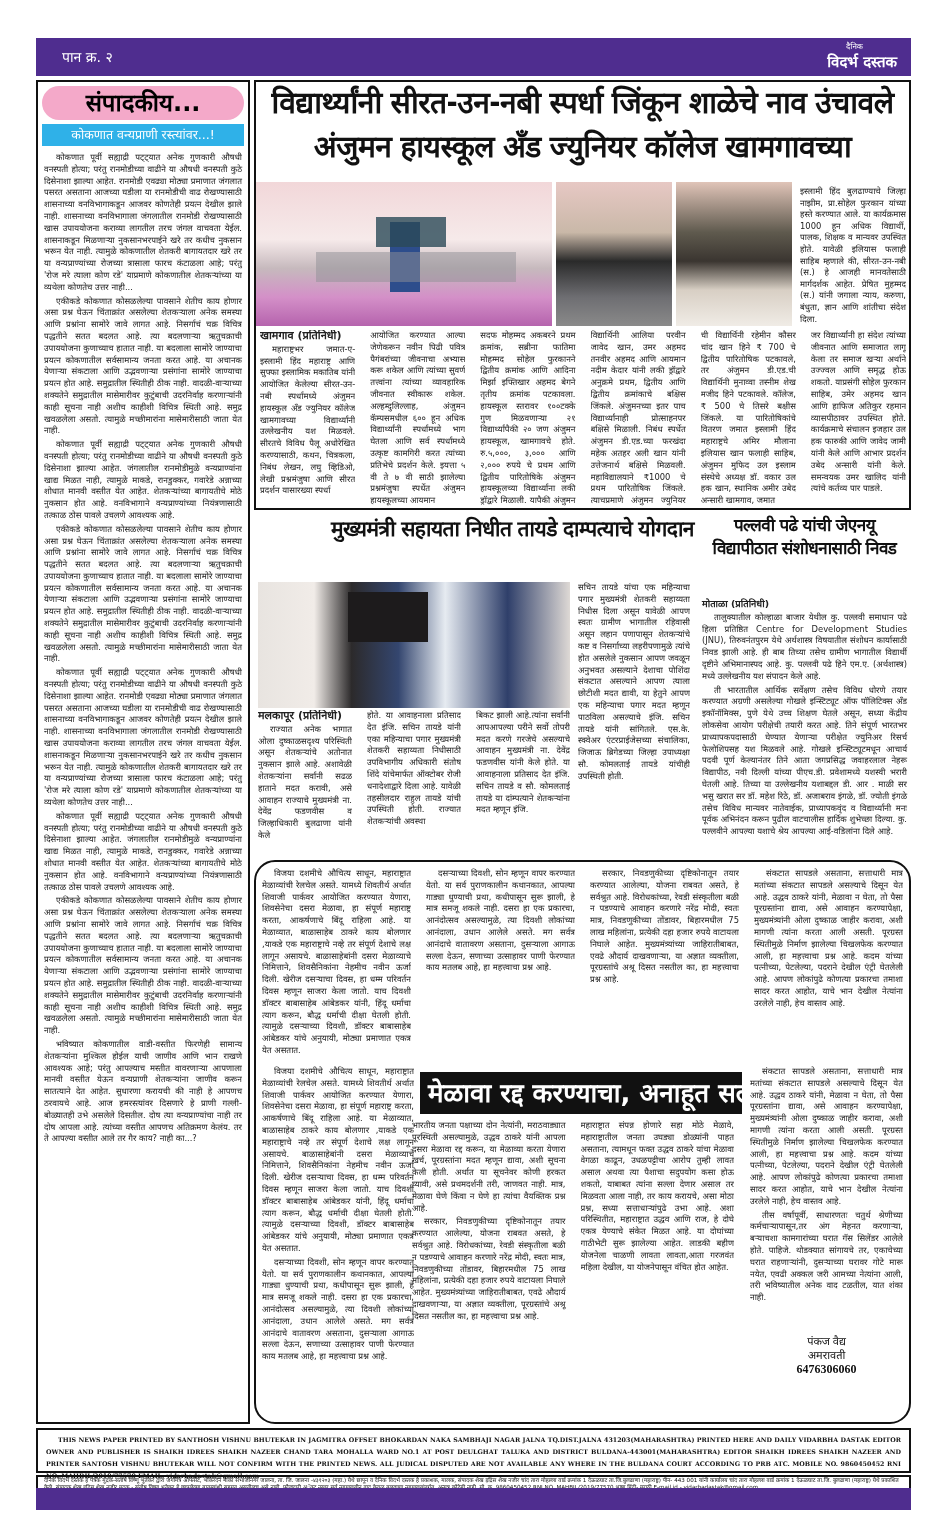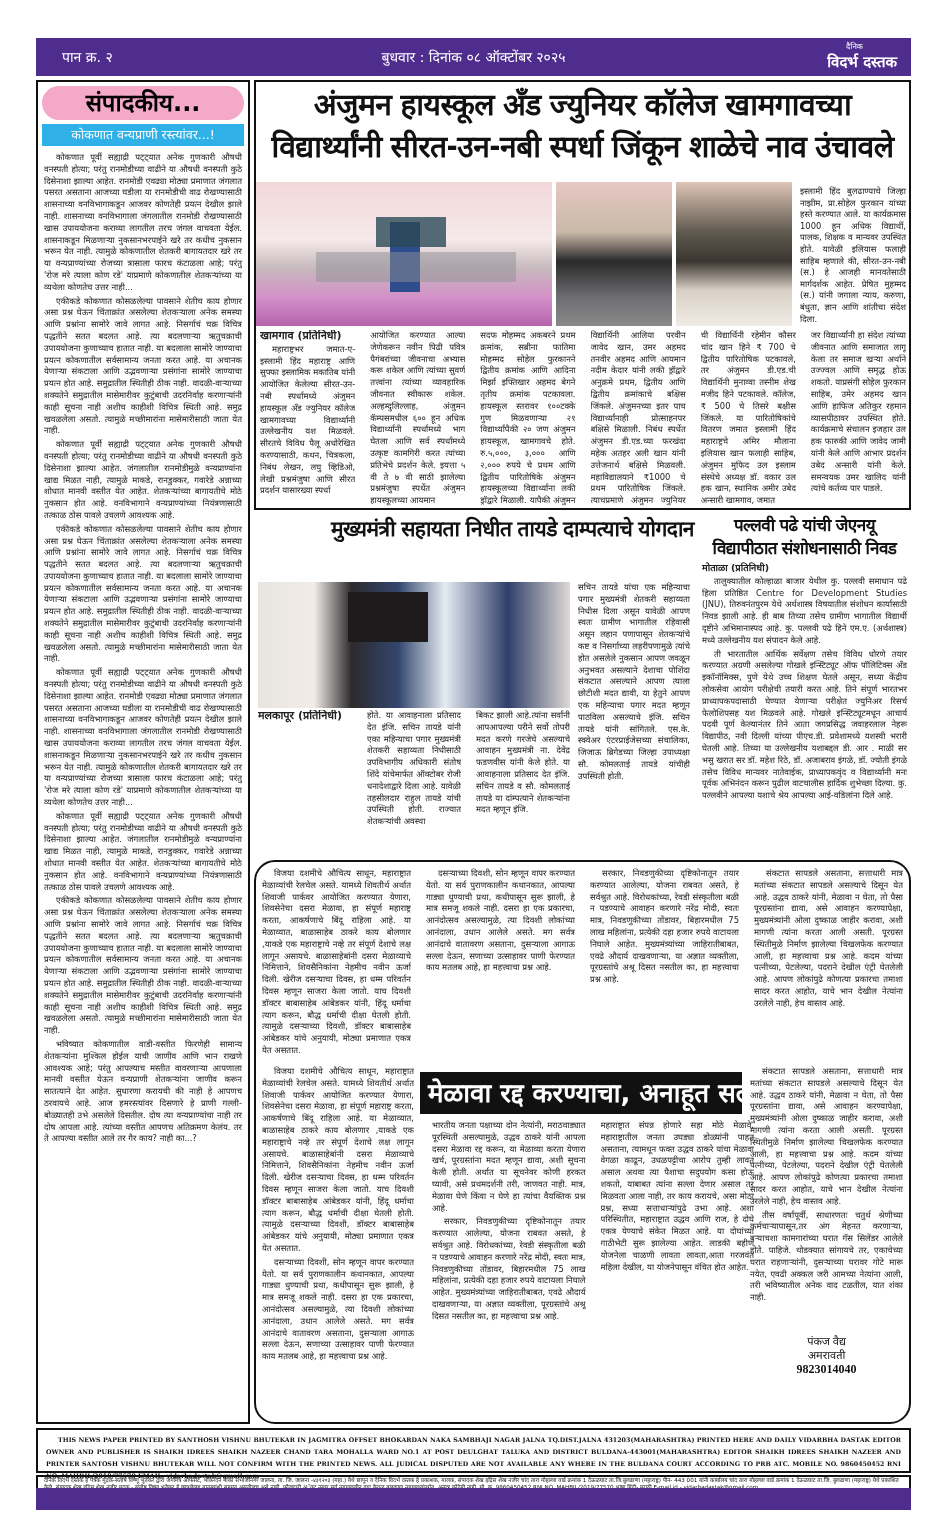--- a/index.html
+++ b/index.html
@@ -43,21 +43,20 @@
   .sig { text-align: center; font-family: Liberation Serif, serif; font-size: 11px; line-height: 14px; }
   .sig .phone { font-weight: bold; font-size: 12px; }
 </style>
 </head>
 <body>
 
 <div class="page">
 
   <div class="topbar">
     <span class="pg">पान क्र. २</span>
-    <span class="date">बुधवार : दिनांक ०८ ऑक्टोंबर २०२५</span>
     <span class="brand">
       <span class="small">दैनिक</span>
       <span class="big">विदर्भ दस्तक</span>
     </span>
   </div>
 
   <div class="box" style="left:0; top:42px; width:214px; height:1344px;">
     <div class="ed-title">संपादकीय...</div>
     <div class="ed-sub">कोकणात वन्यप्राणी रस्त्यांवर...!</div>
     <div class="ed-body col-text">
@@ -66,22 +65,22 @@
       <p>कोकणात पूर्वी सह्याद्री पट्ट्यात अनेक गुणकारी औषधी वनस्पती होत्या; परंतु रानमोडीच्या वाढीने या औषधी वनस्पती कुठे दिसेनाशा झाल्या आहेत. जंगलातील रानमोडीमुळे वन्यप्राण्यांना खाद्य मिळत नाही, त्यामुळे माकडे, रानडुक्कर, गवारेडे अन्नाच्या शोधात मानवी वस्तीत येत आहेत. शेतकऱ्यांच्या बागायतीचे मोठे नुकसान होत आहे. वनविभागाने वन्यप्राण्यांच्या नियंत्रणासाठी तत्काळ ठोस पावले उचलणे आवश्यक आहे.</p>
       <p>एकीकडे कोकणात कोसळलेल्या पावसाने शेतीच काय होणार असा प्रश्न घेऊन चिंताक्रांत असलेल्या शेतकऱ्याला अनेक समस्या आणि प्रश्नांना सामोरे जावे लागत आहे. निसर्गाचं चक्र विचित्र पद्धतीने सतत बदलत आहे. त्या बदलणाऱ्या ऋतुचक्राची उपाययोजना कुणाच्याच हातात नाही. या बदलाला सामोरे जाण्याचा प्रयत्न कोकणातील सर्वसामान्य जनता करत आहे. या अचानक येणाऱ्या संकटाला आणि उद्भवणाऱ्या प्रसंगांना सामोरे जाण्याचा प्रयत्न होत आहे. समुद्रातील स्थितीही ठीक नाही. वादळी-वाऱ्याच्या शक्यतेने समुद्रातील मासेमारीवर कुटुंबाची उदरनिर्वाह करणाऱ्यांनी काही सूचना नाही अशीच काहीशी विचित्र स्थिती आहे. समुद्र खवळलेला असतो. त्यामुळे मच्छीमारांना मासेमारीसाठी जाता येत नाही.</p>
       <p>कोकणात पूर्वी सह्याद्री पट्ट्यात अनेक गुणकारी औषधी वनस्पती होत्या; परंतु रानमोडीच्या वाढीने या औषधी वनस्पती कुठे दिसेनाशा झाल्या आहेत. रानमोडी एवढ्या मोठ्या प्रमाणात जंगलात पसरत असताना आजच्या घडीला या रानमोडीची वाढ रोखण्यासाठी शासनाच्या वनविभागाकडून आजवर कोणतेही प्रयत्न देखील झाले नाही. शासनाच्या वनविभागाला जंगलातील रानमोडी रोखण्यासाठी खास उपाययोजना कराव्या लागतील तरच जंगल वाचवता येईल. शासनाकडून मिळणाऱ्या नुकसानभरपाईने खरे तर कधीच नुकसान भरून येत नाही. त्यामुळे कोकणातील शेतकरी बागायतदार खरे तर या वन्यप्राण्यांच्या रोजच्या त्रासाला फारच कंटाळला आहे; परंतु 'रोज मरे त्याला कोण रडे' याप्रमाणे कोकणातील शेतकऱ्यांच्या या व्यथेला कोणतेच उत्तर नाही...</p>
       <p>कोकणात पूर्वी सह्याद्री पट्ट्यात अनेक गुणकारी औषधी वनस्पती होत्या; परंतु रानमोडीच्या वाढीने या औषधी वनस्पती कुठे दिसेनाशा झाल्या आहेत. जंगलातील रानमोडीमुळे वन्यप्राण्यांना खाद्य मिळत नाही, त्यामुळे माकडे, रानडुक्कर, गवारेडे अन्नाच्या शोधात मानवी वस्तीत येत आहेत. शेतकऱ्यांच्या बागायतीचे मोठे नुकसान होत आहे. वनविभागाने वन्यप्राण्यांच्या नियंत्रणासाठी तत्काळ ठोस पावले उचलणे आवश्यक आहे.</p>
       <p>एकीकडे कोकणात कोसळलेल्या पावसाने शेतीच काय होणार असा प्रश्न घेऊन चिंताक्रांत असलेल्या शेतकऱ्याला अनेक समस्या आणि प्रश्नांना सामोरे जावे लागत आहे. निसर्गाचं चक्र विचित्र पद्धतीने सतत बदलत आहे. त्या बदलणाऱ्या ऋतुचक्राची उपाययोजना कुणाच्याच हातात नाही. या बदलाला सामोरे जाण्याचा प्रयत्न कोकणातील सर्वसामान्य जनता करत आहे. या अचानक येणाऱ्या संकटाला आणि उद्भवणाऱ्या प्रसंगांना सामोरे जाण्याचा प्रयत्न होत आहे. समुद्रातील स्थितीही ठीक नाही. वादळी-वाऱ्याच्या शक्यतेने समुद्रातील मासेमारीवर कुटुंबाची उदरनिर्वाह करणाऱ्यांनी काही सूचना नाही अशीच काहीशी विचित्र स्थिती आहे. समुद्र खवळलेला असतो. त्यामुळे मच्छीमारांना मासेमारीसाठी जाता येत नाही.</p>
       <p>भविष्यात कोकणातील वाडी-वस्तीत फिरणेही सामान्य शेतकऱ्यांना मुश्किल होईल याची जाणीव आणि भान राखणे आवश्यक आहे; परंतु आपल्याच मस्तीत वावरणाऱ्या आपणाला मानवी वस्तीत येऊन वन्यप्राणी शेतकऱ्यांना जाणीव करून सातत्याने देत आहेत. सुधारणा करायची की नाही हे आपणच ठरवायचे आहे. आज हमरस्त्यांवर दिसणारे हे प्राणी गल्ली-बोळ्यातही उभे असलेले दिसतील. दोष त्या वन्यप्राण्यांचा नाही तर दोष आपला आहे. त्यांच्या वस्तीत आपणच अतिक्रमण केलंय. तर ते आपल्या वस्तीत आले तर गैर काय? नाही का...?</p>
     </div>
   </div>
 
   <div class="box" style="left:218px; top:42px; width:657px; height:430px;">
+    <div class="headline" style="font-size:30px; line-height:42px;">विद्यार्थ्यांनी सीरत-उन-नबी स्पर्धा जिंकून शाळेचे नाव उंचावले</div>
     <div class="headline" style="font-size:30px; line-height:42px; margin-top:2px;">अंजुमन हायस्कूल अँड ज्युनियर कॉलेज खामगावच्या</div>
-    <div class="headline" style="font-size:30px; line-height:42px;">विद्यार्थ्यांनी सीरत-उन-नबी स्पर्धा जिंकून शाळेचे नाव उंचावले</div>
 
     <div class="photo" style="left:0; top:100px; width:296px; height:144px; background:linear-gradient(180deg,#f2d7d9 0%,#f6eaea 40%,#c6b9bd 60%,#d490c8 80%,#b563ad 100%);">
       <div style="position:absolute; left:134px; top:40px; width:30px; height:70px; background:#2d4d8c;"></div>
       <div style="position:absolute; left:120px; top:35px; width:70px; height:30px; background:#2b4a58; opacity:.8;"></div>
       <div style="position:absolute; left:60px; top:70px; width:200px; height:30px; background:#8f8f96; opacity:.5;"></div>
     </div>
     <div class="photo" style="left:300px; top:100px; width:116px; height:144px; background:linear-gradient(180deg,#e7c8c4 0%,#c9b8a8 35%,#2a2a2a 55%,#6e6e72 80%,#8a8a8a 100%);"></div>
     <div class="photo" style="left:420px; top:100px; width:116px; height:144px; background:linear-gradient(180deg,#e0c4b8 0%,#5f5a4e 35%,#3a3530 55%,#d8cfc4 75%,#f0ece6 100%);"></div>
 
     <div class="col-text" style="position:absolute; left:544px; top:104px; width:106px; line-height:11.6px;">इस्लामी हिंद बुलढाण्याचे जिल्हा नाझीम, प्रा.सोहेल फुरकान यांच्या हस्ते करण्यात आले. या कार्यक्रमास 1000 हून अधिक विद्यार्थी, पालक, शिक्षक व मान्यवर उपस्थित होते. यावेळी इलियास फलाही साहिब म्हणाले की, सीरत-उन-नबी (स.) हे आजही मानवतेसाठी मार्गदर्शक आहेत. प्रेषित मुहम्मद (स.) यांनी जगाला न्याय, करुणा, बंधुता, ज्ञान आणि शांतीचा संदेश दिला.</div>
@@ -110,36 +109,37 @@
   </div>
 
   <div style="position:absolute; left:218px; top:476px; width:440px; height:344px;">
     <div class="headline" style="font-size:21px; line-height:30px; text-align:right; padding-left:24px;">मुख्यमंत्री सहायता निधीत तायडे दाम्पत्याचे योगदान</div>
     <div class="photo" style="left:4px; top:68px; width:312px; height:126px; background:linear-gradient(90deg,#e8e4e0 0%,#f1ece8 18%,#2c2a2b 30%,#34466f 45%,#e6ebf1 60%,#2f3f6a 80%,#ded9d5 100%);">
       <div style="position:absolute; left:90px; top:10px; width:80px; height:50px; background:#1d1b1c;"></div>
     </div>
     <div class="cols col-text" style="left:4px; top:196px; width:312px; height:144px;">
       <div>
         <div class="dateline">मलकापूर (प्रतिनिधी)</div>
+        <p>राज्यात अनेक भागात ओला दुष्काळसदृश्य परिस्थिती असून शेतकऱ्यांचे अतोनात नुकसान झाले आहे. अशावेळी शेतकऱ्यांना सर्वांनी सढळ हाताने मदत करावी, असे आवाहन राज्याचे मुख्यमंत्री ना. देवेंद्र फडणवीस व जिल्हाधिकारी बुलढाणा यांनी केले</p>
       </div>
       <div>
           <p style="text-indent:0">होते. या आवाहनाला प्रतिसाद देत इंजि. सचिन तायडे यांनी एका महिन्याचा पगार मुख्यमंत्री शेतकरी सहाय्यता निधीसाठी उपविभागीय अधिकारी संतोष शिंदे यांचेमार्फत ऑक्टोबर रोजी धनादेशाद्वारे दिला आहे. यावेळी तहसीलदार राहुल तायडे यांची उपस्थिती होती. राज्यात शेतकऱ्यांची अवस्था</p>
         </div>
       <div>
           <p style="text-indent:0">बिकट झाली आहे.त्यांना सर्वांनी आपआपल्या परीने सर्वो तोपरी मदत करणे गरजेचे असल्याचे आवाहन मुख्यमंत्री ना. देवेंद्र फडणवीस यांनी केले होते. या आवाहनाला प्रतिसाद देत इंजि. सचिन तायडे व सौ. कोमलताई तायडे या दांम्पत्याने शेतकऱ्यांना मदत म्हणून इंजि.</p>
         </div>
     </div>
     <div class="col-text" style="position:absolute; left:324px; top:68px; width:112px; height:272px; overflow:hidden;">सचिन तायडे यांचा एक महिन्याचा पगार मुख्यमंत्री शेतकरी सहाय्यता निधीस दिला असून यावेळी आपण स्वतः ग्रामीण भागातील रहिवासी असून लहान पणापासून शेतकऱ्यांचे कष्ट व निसर्गाच्या लहरीपणामुळे त्यांचे होत असलेले नुकसान आपण जवळून अनुभवत असल्याने देशाचा पोशिंदा संकटात असल्याने आपण त्याला छोटीशी मदत द्यावी, या हेतुने आपण एक महिन्याचा पगार मदत म्हणून पाठविला असल्याचे इंजि. सचिन तायडे यांनी सांगितले. एस.के. स्क्वेअर एंटरप्राईजेसच्या संचालिका, जिजाऊ ब्रिगेडच्या जिल्हा उपाध्यक्षा सौ. कोमलताई तायडे यांचीही उपस्थिती होती.</div>
   </div>
 
   <div style="position:absolute; left:662px; top:476px; width:213px; height:344px;">
     <div class="headline" style="font-size:17px; line-height:23px;">पल्लवी पढे यांची जेएनयू</div>
     <div class="headline" style="font-size:17px; line-height:23px;">विद्यापीठात संशोधनासाठी निवड</div>
     <div class="col-text" style="padding:2px 4px; height:290px; overflow:hidden;">
-      <div class="dateline" style="font-size:9.5px;">मोताळा (प्रतिनिधी)</div>
+      <div class="dateline" style="font-size:9.5px;margin-top:36px;">मोताळा (प्रतिनिधी)</div>
       <p>तालुक्यातील कोल्हाळा बाजार येथील कु. पल्लवी समाधान पढे हिला प्रतिष्ठित Centre for Development Studies (JNU), तिरुवनंतपुरम येथे अर्थशास्त्र विषयातील संशोधन कार्यासाठी निवड झाली आहे. ही बाब तिच्या तसेच ग्रामीण भागातील विद्यार्थी दृष्टीने अभिमानास्पद आहे. कु. पल्लवी पढे हिने एम.ए. (अर्थशास्त्र) मध्ये उल्लेखनीय यश संपादन केले आहे.</p>
       <p>ती भारतातील आर्थिक सर्वेक्षण तसेच विविध धोरणे तयार करण्यात अग्रणी असलेल्या गोखले इन्स्टिट्यूट ऑफ पॉलिटिक्स अँड इकॉनॉमिक्स, पुणे येथे उच्च शिक्षण घेतले असून, सध्या केंद्रीय लोकसेवा आयोग परीक्षेची तयारी करत आहे. तिने संपूर्ण भारतभर प्राध्यापकपदासाठी घेण्यात येणाऱ्या परीक्षेत ज्युनिअर रिसर्च फेलोशिपसह यश मिळवले आहे. गोखले इन्स्टिट्यूटमधून आचार्य पदवी पूर्ण केल्यानंतर तिने आता जगप्रसिद्ध जवाहरलाल नेहरू विद्यापीठ, नवी दिल्ली यांच्या पीएच.डी. प्रवेशामध्ये यशस्वी भरारी घेतली आहे. तिच्या या उल्लेखनीय यशाबद्दल डी. आर . माळी सर भसु खरात सर डॉ. महेश रिठे, डॉ. अजाबराव इंगळे, डॉ. ज्योती इंगळे तसेच विविध मान्यवर नातेवाईक, प्राध्यापकवृंद व विद्यार्थ्यांनी मनः पूर्वक अभिनंदन करून पुढील वाटचालीस हार्दिक शुभेच्छा दिल्या. कु. पल्लवीने आपल्या यशाचे श्रेय आपल्या आई-वडिलांना दिले आहे.</p>
     </div>
   </div>
 
   <div class="box" style="left:218px; top:822px; width:657px; height:564px;border-radius:21px;">
     <div class="cols col-text" style="left:6px; top:6px; width:641px; height:196px;">
       <div>
           <p>विजया दशमीचे औचित्य साधून, महाराष्ट्रात मेळाव्यांची रेलचेल असते. यामध्ये शिवतीर्थ अर्थात शिवाजी पार्कवर आयोजित करण्यात येणारा, शिवसेनेचा दसरा मेळावा, हा संपूर्ण महाराष्ट्र करता, आकर्षणाचे बिंदू राहिला आहे. या मेळाव्यात, बाळासाहेब ठाकरे काय बोलणार ,याकडे एक महाराष्ट्राचे नव्हे तर संपूर्ण देशाचे लक्ष लागून असायचे. बाळासाहेबांनी दसरा मेळाव्याचे निमित्ताने, शिवसैनिकांना नेहमीच नवीन ऊर्जा दिली. खेरीज दसऱ्याचा दिवस, हा धम्म परिवर्तन दिवस म्हणून साजरा केला जातो. याच दिवशी डॉक्टर बाबासाहेब आंबेडकर यांनी, हिंदू धर्माचा त्याग करून, बौद्ध धर्माची दीक्षा घेतली होती. त्यामुळे दसऱ्याच्या दिवशी, डॉक्टर बाबासाहेब आंबेडकर यांचे अनुयायी, मोठ्या प्रमाणात एकत्र येत असतात.</p>
         </div>
@@ -151,38 +151,38 @@
         </div>
       <div>
           <p>संकटात सापडले असताना, सत्ताधारी मात्र मतांच्या संकटात सापडले असल्याचे दिसून येत आहे. उद्धव ठाकरे यांनी, मेळावा न घेता, तो पैसा पूरग्रस्तांना द्यावा, असे आवाहन करण्यापेक्षा, मुख्यमंत्र्यांनी ओला दुष्काळ जाहीर करावा, अशी मागणी त्यांना करता आली असती. पूरग्रस्त स्थितीमुळे निर्माण झालेल्या चिखलफेक करण्यात आली, हा महत्त्वाचा प्रश्न आहे. कदम यांच्या पत्नीच्या, पेटलेल्या, पदराने देखील एंट्री घेतलेली आहे. आपण लोकांपुढे कोणत्या प्रकारचा तमाशा सादर करत आहोत, याचे भान देखील नेत्यांना उरलेले नाही, हेच वास्तव आहे.</p>
         </div>
     </div>
     <div class="banner" style="left:164px; top:210px; width:322px; height:42px;">मेळावा रद्द करण्याचा, अनाहूत सल्ला</div>
     <div class="col-text" style="position:absolute; left:6px; top:204px; width:152px; height:354px; overflow:hidden;">
       <p>विजया दशमीचे औचित्य साधून, महाराष्ट्रात मेळाव्यांची रेलचेल असते. यामध्ये शिवतीर्थ अर्थात शिवाजी पार्कवर आयोजित करण्यात येणारा, शिवसेनेचा दसरा मेळावा, हा संपूर्ण महाराष्ट्र करता, आकर्षणाचे बिंदू राहिला आहे. या मेळाव्यात, बाळासाहेब ठाकरे काय बोलणार ,याकडे एक महाराष्ट्राचे नव्हे तर संपूर्ण देशाचे लक्ष लागून असायचे. बाळासाहेबांनी दसरा मेळाव्याचे निमित्ताने, शिवसैनिकांना नेहमीच नवीन ऊर्जा दिली. खेरीज दसऱ्याचा दिवस, हा धम्म परिवर्तन दिवस म्हणून साजरा केला जातो. याच दिवशी डॉक्टर बाबासाहेब आंबेडकर यांनी, हिंदू धर्माचा त्याग करून, बौद्ध धर्माची दीक्षा घेतली होती. त्यामुळे दसऱ्याच्या दिवशी, डॉक्टर बाबासाहेब आंबेडकर यांचे अनुयायी, मोठ्या प्रमाणात एकत्र येत असतात.</p>
       <p>दसऱ्याच्या दिवशी, सोन म्हणून वापर करण्यात येतो. या सर्व पुराणकालीन कथानकात, आपल्या गाड्या धुण्याची प्रथा, कधीपासून सुरू झाली, हे मात्र समजू शकले नाही. दसरा हा एक प्रकारचा, आनंदोत्सव असल्यामुळे, त्या दिवशी लोकांच्या आनंदाला, उधान आलेले असते. मग सर्वत्र आनंदाचे वातावरण असताना, दुसऱ्याला आगाऊ सल्ला देऊन, सणाच्या उत्साहावर पाणी फेरण्यात काय मतलब आहे, हा महत्त्वाचा प्रश्न आहे.</p>
     </div>
-    <div class="cols col-text" style="left:176px; top:258px; width:322px; height:300px;">
+    <div class="cols col-text" style="left:156px; top:258px; width:322px; height:300px;">
       <div>
           <p style="text-indent:0">भारतीय जनता पक्षाच्या दोन नेत्यांनी, मराठवाड्यात पूरस्थिती असल्यामुळे, उद्धव ठाकरे यांनी आपला दसरा मेळावा रद्द करून, या मेळाव्या करता येणारा खर्च, पूरग्रस्तांना मदत म्हणून द्यावा, अशी सूचना केली होती. अर्थात या सूचनेवर कोणी हरकत घ्यावी, असे प्रथमदर्शनी तरी, जाणवत नाही. मात्र, मेळावा घेणे किंवा न घेणे हा त्यांचा वैयक्तिक प्रश्न आहे.</p>
           <p>सरकार, निवडणुकीच्या दृष्टिकोनातून तयार करण्यात आलेल्या, योजना राबवत असते, हे सर्वश्रुत आहे. विरोधकांच्या, रेवडी संस्कृतीला बळी न पडण्याचे आवाहन करणारे नरेंद्र मोदी, स्वतः मात्र, निवडणुकीच्या तोंडावर, बिहारमधील 75 लाख महिलांना, प्रत्येकी दहा हजार रुपये वाटायला निघाले आहेत. मुख्यमंत्र्यांच्या जाहिरातीबाबत, एवढे औदार्य दाखवणाऱ्या, या अज्ञात व्यक्तीला, पूरग्रस्तांचे अश्रू दिसत नसतील का, हा महत्त्वाचा प्रश्न आहे.</p>
         </div>
       <div>
           <p style="text-indent:0">महाराष्ट्रात संपन्न होणारे सहा मोठे मेळावे, महाराष्ट्रातील जनता उघड्या डोळ्यांनी पाहत असताना, त्यामधून फक्त उद्धव ठाकरे यांचा मेळावा वेगळा काढून, उधळपट्टीचा आरोप तुम्ही लावत असाल अथवा त्या पैशाचा सदुपयोग कसा होऊ शकतो, याबाबत त्यांना सल्ला देणार असाल तर मिळवता आला नाही, तर काय करायचे, असा मोठा प्रश्न, सध्या सत्ताधाऱ्यांपुढे उभा आहे. अशा परिस्थितीत, महाराष्ट्रात उद्धव आणि राज, हे दोघे एकत्र येण्याचे संकेत मिळत आहे. या दोघांच्या गाठीभेटी सुरू झालेल्या आहेत. लाडकी बहीण योजनेला चाळणी लावता लावता,आता गरजवंत महिला देखील, या योजनेपासून वंचित होत आहेत.</p>
         </div>
     </div>
     <div style="position:absolute; left:494px; top:204px; width:153px; height:354px;">
       <div class="col-text" style="height:268px; overflow:hidden;">
         <p>संकटात सापडले असताना, सत्ताधारी मात्र मतांच्या संकटात सापडले असल्याचे दिसून येत आहे. उद्धव ठाकरे यांनी, मेळावा न घेता, तो पैसा पूरग्रस्तांना द्यावा, असे आवाहन करण्यापेक्षा, मुख्यमंत्र्यांनी ओला दुष्काळ जाहीर करावा, अशी मागणी त्यांना करता आली असती. पूरग्रस्त स्थितीमुळे निर्माण झालेल्या चिखलफेक करण्यात आली, हा महत्त्वाचा प्रश्न आहे. कदम यांच्या पत्नीच्या, पेटलेल्या, पदराने देखील एंट्री घेतलेली आहे. आपण लोकांपुढे कोणत्या प्रकारचा तमाशा सादर करत आहोत, याचे भान देखील नेत्यांना उरलेले नाही, हेच वास्तव आहे.</p>
         <p>तीस वर्षांपूर्वी, साधारणतः चतुर्थ श्रेणीच्या कर्मचाऱ्यापासून,तर अंग मेहनत करणाऱ्या, बऱ्याचशा कामगारांच्या घरात गॅस सिलेंडर आलेले होते. पाहिजे. थोडक्यात सांगायचे तर, एकाचेच्या घरात राहणाऱ्यांनी, दुसऱ्याच्या घरावर गोटे मारू नयेत, एवढी अक्कल जरी आमच्या नेत्यांना आली, तरी भविष्यातील अनेक वाद टळतील, यात शंका नाही.</p>
       </div>
       <div class="sig">
         <div>पंकज वैद्य</div>
         <div>अमरावती</div>
-        <div class="phone">9823014040</div>
+        <div class="phone">6476306060</div>
       </div>
     </div>
   </div>
 
   <div class="footer-en">THIS NEWS PAPER PRINTED BY SANTHOSH VISHNU BHUTEKAR IN JAGMITRA OFFSET BHOKARDAN NAKA SAMBHAJI NAGAR JALNA TQ.DIST.JALNA 431203(MAHARASHTRA) PRINTED HERE AND DAILY VIDARBHA DASTAK EDITOR OWNER AND PUBLISHER IS SHAIKH IDREES SHAIKH NAZEER CHAND TARA MOHALLA WARD NO.1 AT POST DEULGHAT TALUKA AND DISTRICT BULDANA-443001(MAHARASHTRA) EDITOR SHAIKH IDREES SHAIKH NAZEER AND PRINTER SANTOSH VISHNU BHUTEKAR WILL NOT CONFIRM WITH THE PRINTED NEWS. ALL JUDICAL DISPUTED ARE NOT AVAILABLE ANY WHERE IN THE BULDANA COURT ACCORDING TO PRB ATC. MOBILE NO. 9860450452 RNI NO. MAHBIL/2019/77570 EMAIL. vidarbadastak@gmail.com</div>
   <div class="footer-mr">दैनिक विदर्भ दस्तक हे पत्रक मुद्रक-संतोष विष्णू भुतेकर द्वारा जगमित्र ऑफसेट, भोकरदन नाका संभाजीनगर जालना, ता. जि. जालना -४३१२०३ (महा.) येथे छापून व दैनिक विदर्भ दस्तक हे प्रकाशक, मालक, संपादक शेख इद्रिस शेख नजीर चांद तारा मोहल्ला वार्ड क्रमांक 1 देऊळघाट ता.जि.बुलढाणा (महाराष्ट्र) पीन- 443 001 यांनी कार्यालय चांद तारा मोहल्ला वार्ड क्रमांक 1 देऊळघाट ता.जि. बुलढाणा (महाराष्ट्र) येथे प्रकाशित केले. संपादक शेख इद्रिस शेख नजीर मुद्रक - संतोष विष्णू भुतेकर हे छापलेल्या बातम्यांशी सहमत असतीलच असे नाही. फौजदारी अॅक्ट नुसार सर्व न्यायालयीन वाद केवळ बुलढाणा न्यायालयांतर्गत, अन्यत्र कोठेही नाही. मो. क्र. 9860450452 RNI NO. MAHBIL/2019/77570 भाषा हिंदी- मराठी E-mail id - vidarbadastak@gmail.com</div>
 
   <div class="bottombar"></div>
 </div>
 

